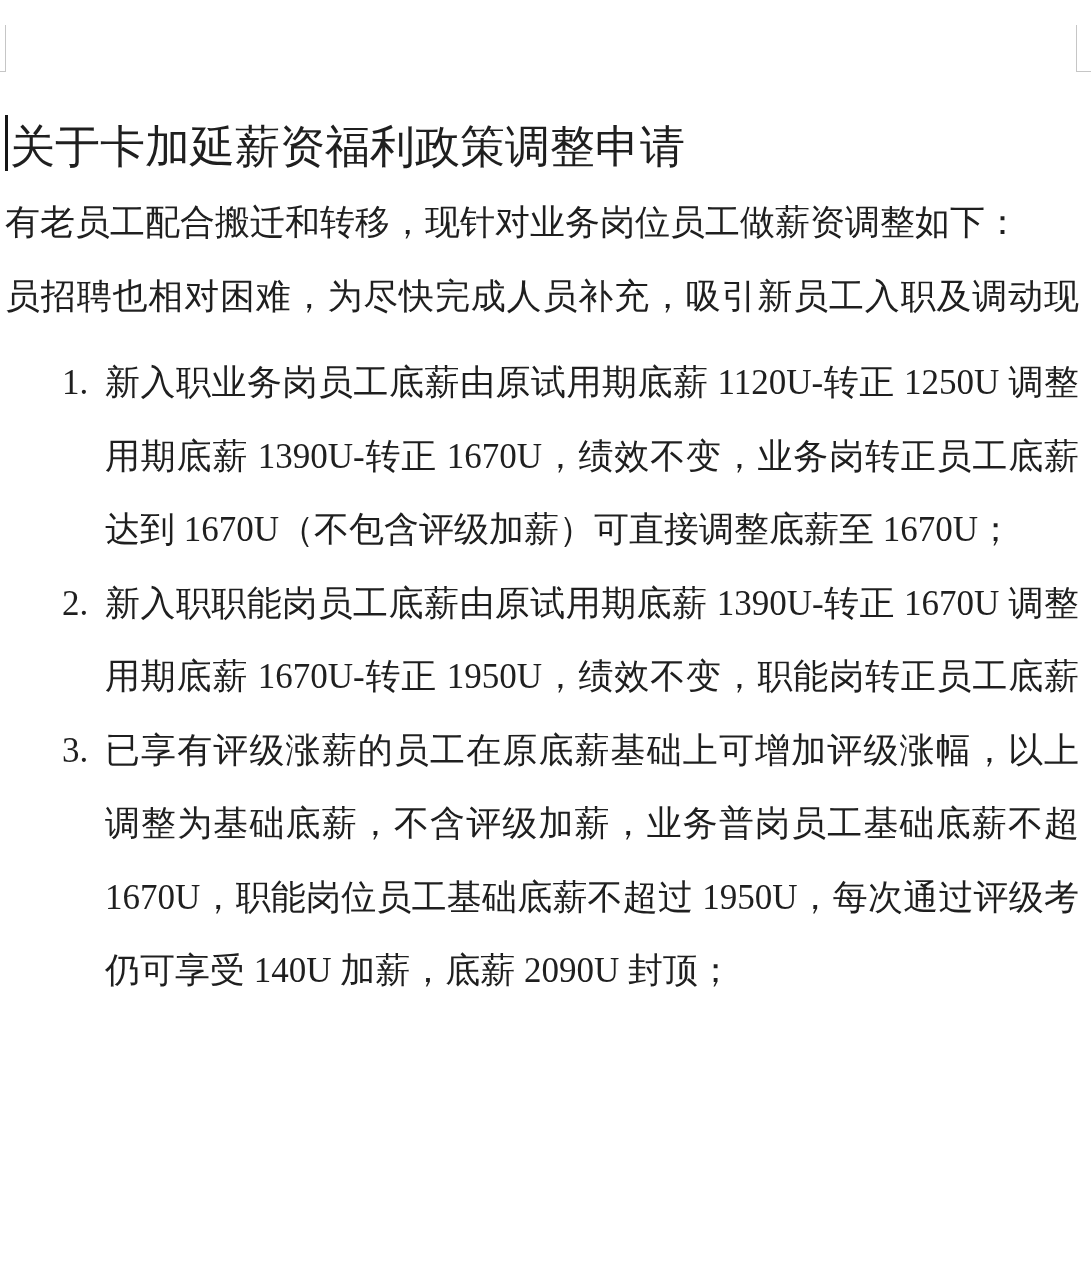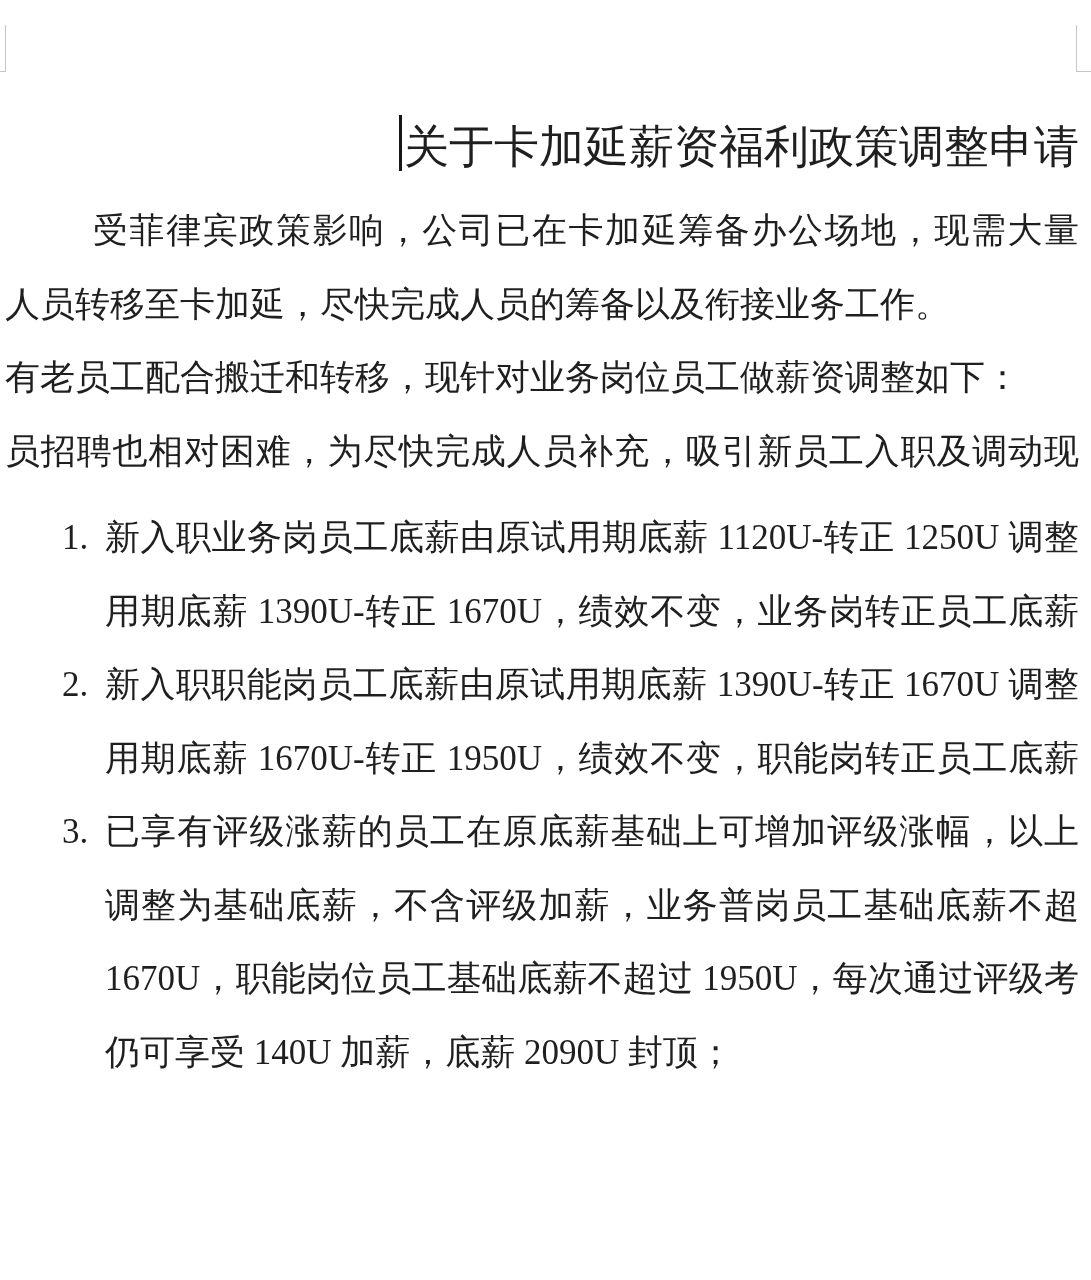--- a/index.html
+++ b/index.html
@@ -26,21 +26,21 @@
     width: 1091px;
     padding-left: 5px;
     padding-right: 12px;
   }
 
   .doc-title-row {
     margin-top: 108px;
     height: 78px;
     line-height: 78px;
     font-size: 45px;
-    text-align: right;
+    text-align: left;
     white-space: nowrap;
   }
   .caret {
     display: inline-block;
     width: 3px;
     height: 56px;
     background: #161616;
     vertical-align: -9px;
     margin-right: 2px;
   }
@@ -83,36 +83,33 @@
 <div class="mark mark-tr-h"></div>
 
 <div class="text-area">
 
   <div class="doc-title-row">
     <span class="caret"></span><span>关于卡加延薪资福利政策调整申请</span>
   </div>
 
   <div class="body-text">
 
-    <div class="para-1">
-      <div class="line jfull indent-p1">受菲律宾政策影响，公司已在卡加延筹备办公场地，现需大量</div>
-      <div class="line jend">人员转移至卡加延，尽快完成人员的筹备以及衔接业务工作。</div>
-    </div>
 
     <div>
       <div class="line jend">有老员工配合搬迁和转移，现针对业务岗位员工做薪资调整如下：</div>
       <div class="line jfull">员招聘也相对困难，为尽快完成人员补充，吸引新员工入职及调动现</div>
     </div>
 
     <div class="num-list">
 
       <div class="list-item">
         <span class="item-number">1.</span>
         <div class="line jfull">新入职业务岗员工底薪由原试用期底薪 1120U-转正 1250U 调整为试</div>
         <div class="line jfull">用期底薪 1390U-转正 1670U，绩效不变，业务岗转正员工底薪如未</div>
+        <div class="line jend">达到 1670U（不包含评级加薪）可直接调整底薪至 1670U；</div>
       </div>
 
       <div class="list-item">
         <span class="item-number">2.</span>
         <div class="line jfull">新入职职能岗员工底薪由原试用期底薪 1390U-转正 1670U 调整为试</div>
         <div class="line jfull">用期底薪 1670U-转正 1950U，绩效不变，职能岗转正员工底薪如未</div>
       </div>
 
       <div class="list-item">
         <span class="item-number">3.</span>

